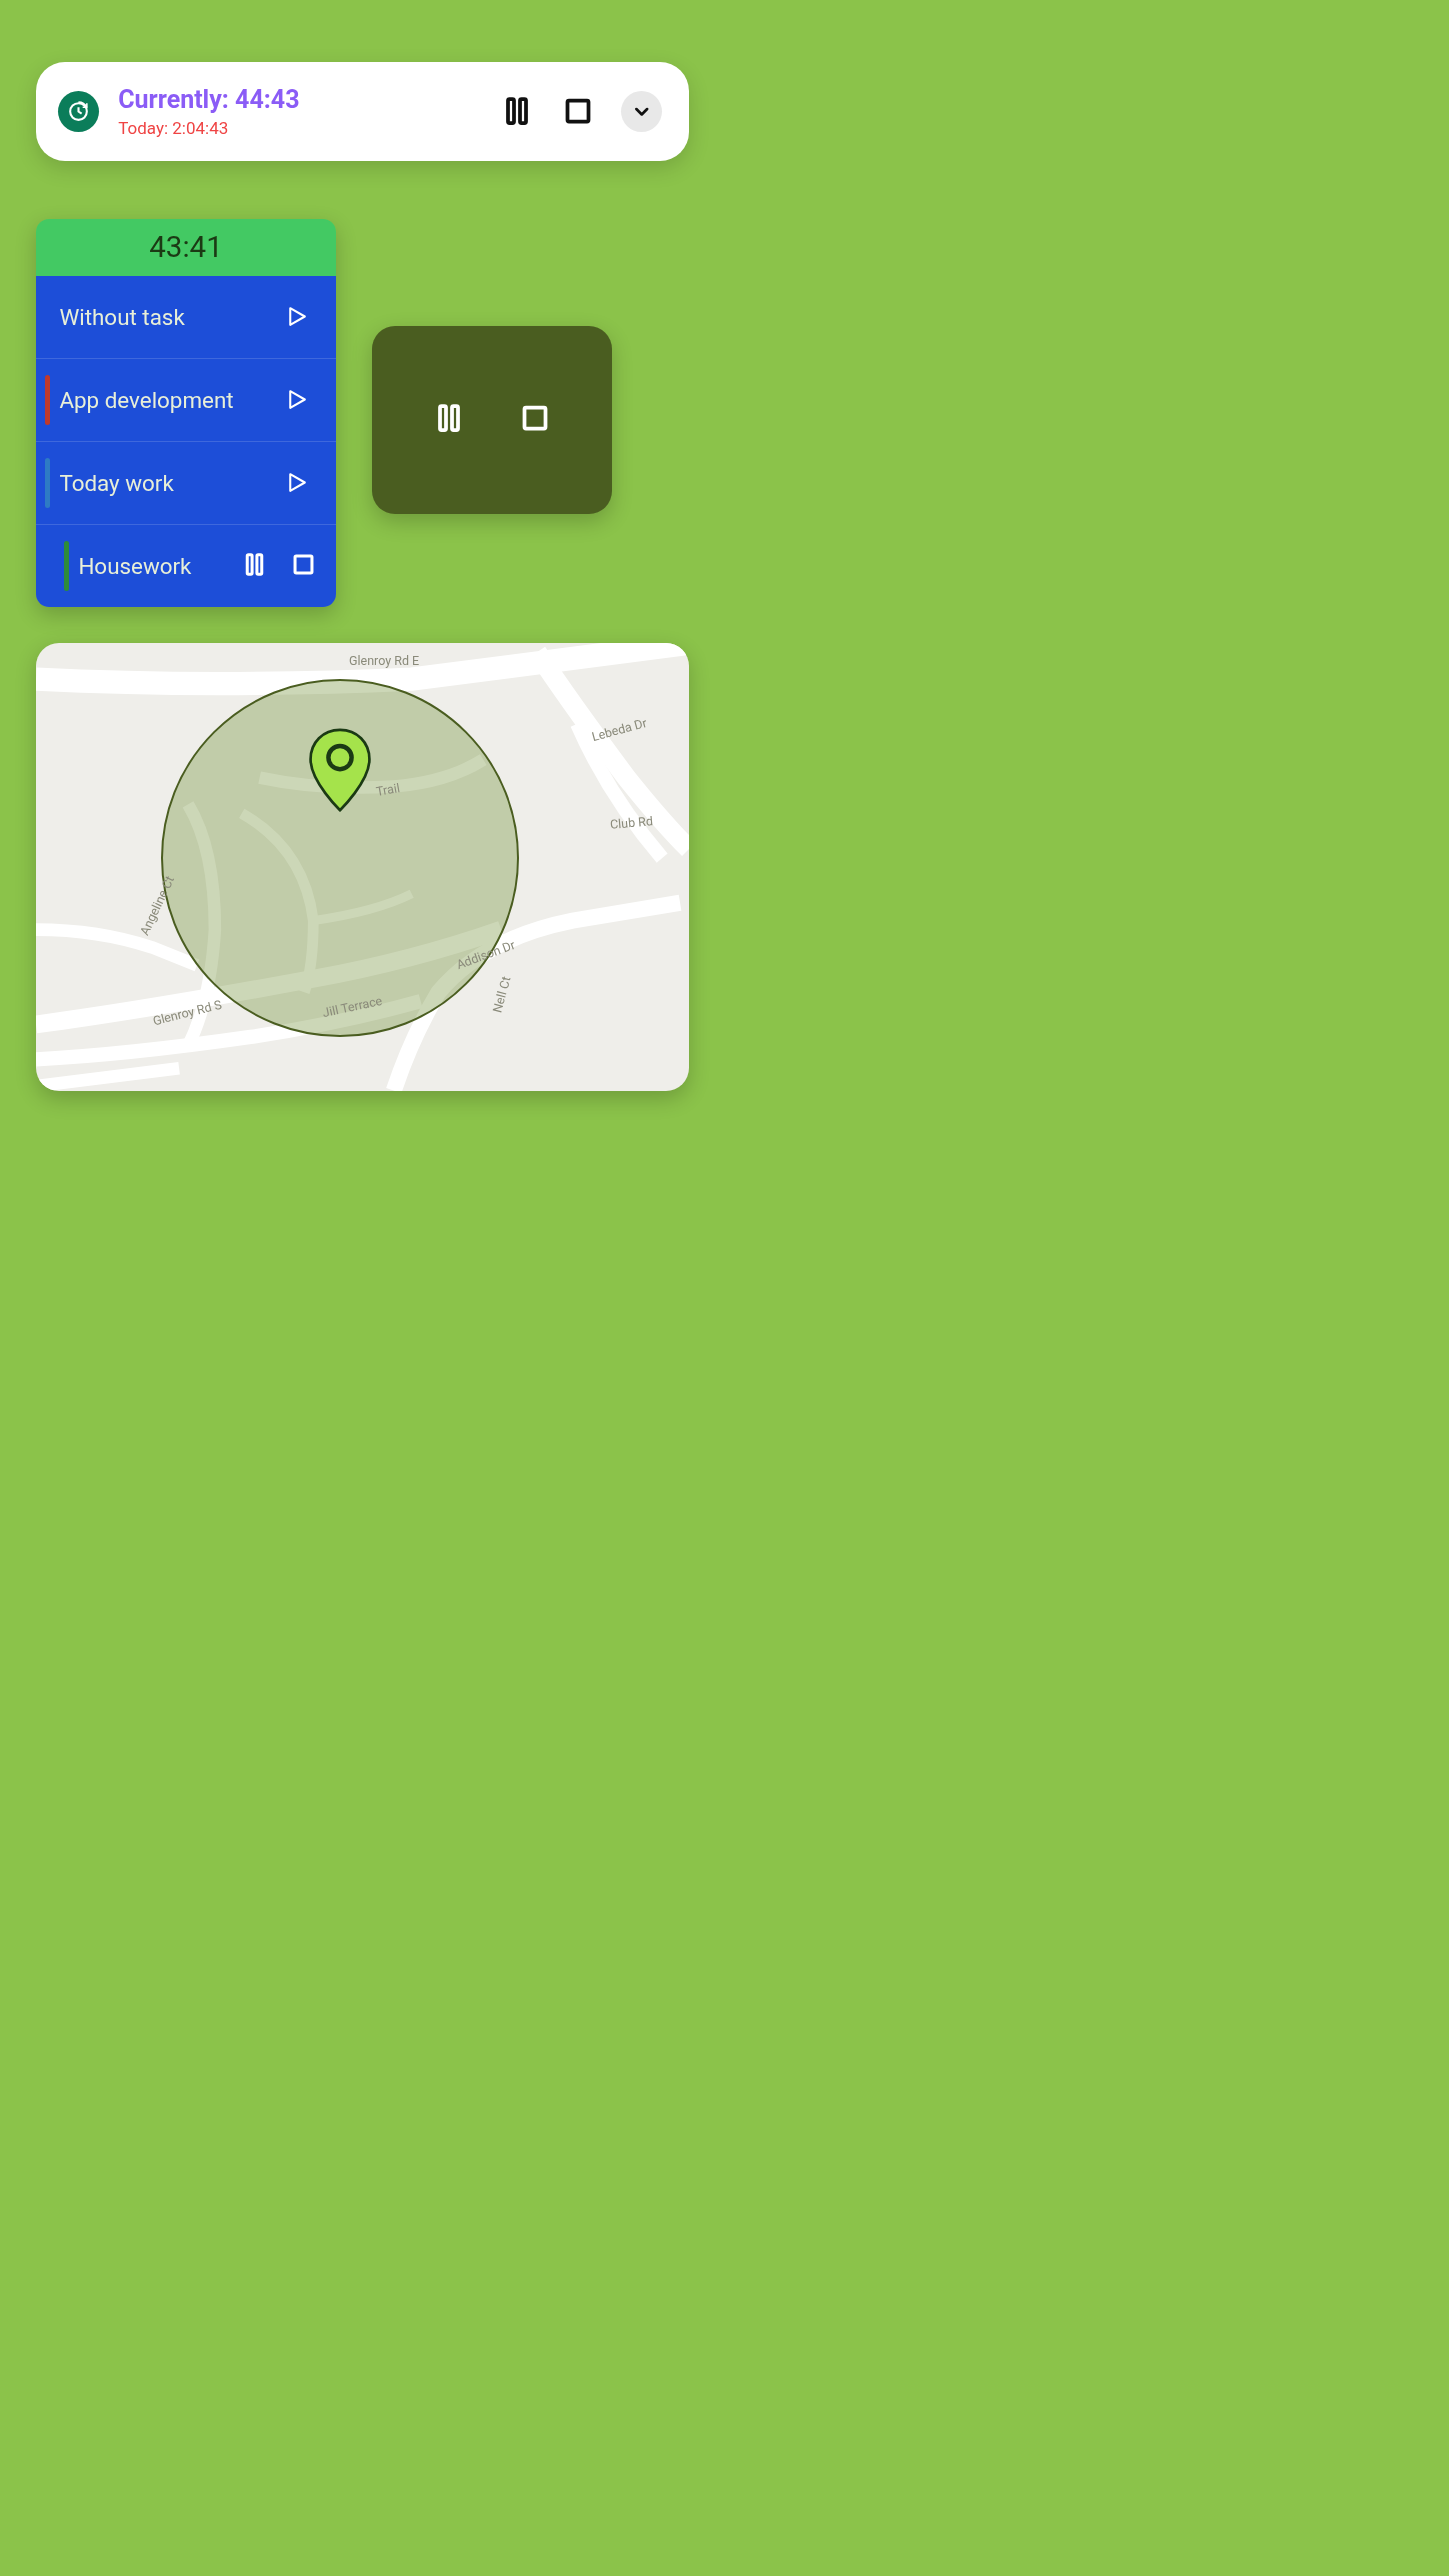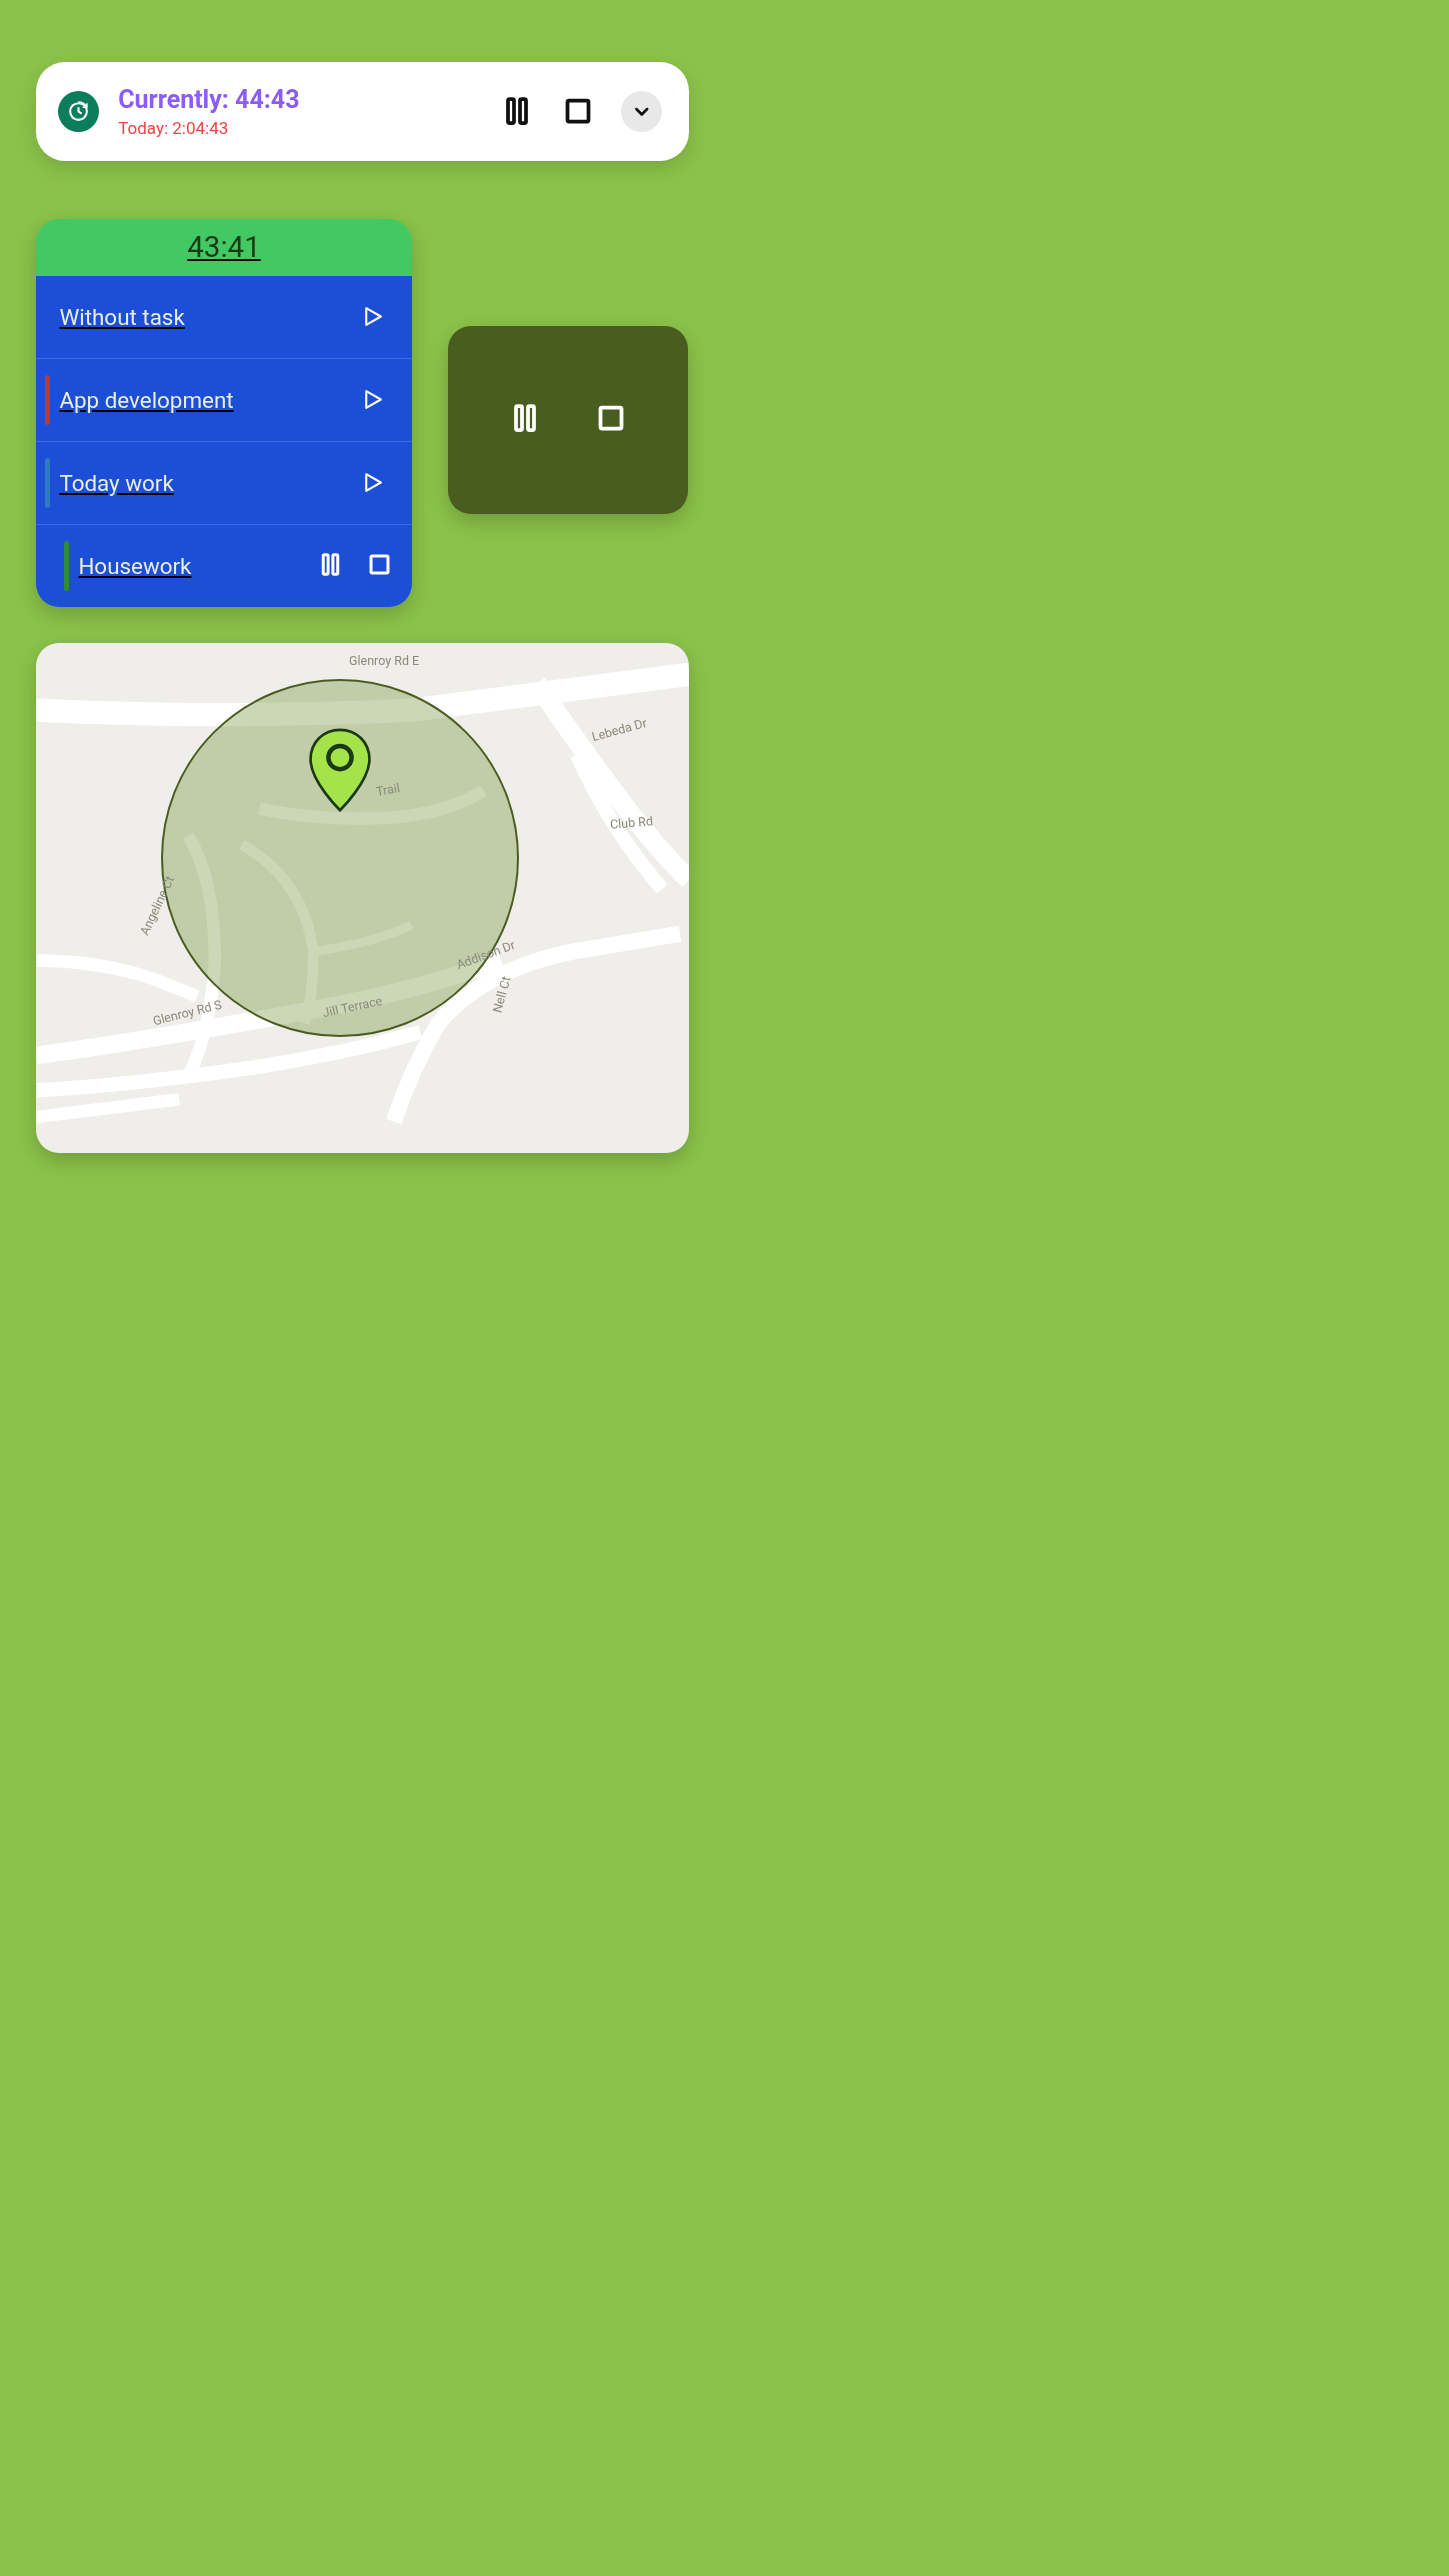--- a/index.html
+++ b/index.html
@@ -88,25 +88,24 @@
       width: 21.5px;
       height: 21.5px;
     }
     .widgets-row {
       margin: 58px 36px 0;
       display: flex;
       align-items: flex-start;
       gap: 36px;
     }
     .task-widget {
-      width: 376px;
-      border-radius: 23px;
+      width: 300px;
+      border-radius: 13px;
       overflow: hidden;
       box-shadow: 0 7.2px 21.5px rgba(0,0,0,0.2);
-      text-decoration: underline;
     }
     .task-widget-header {
       background: #43C963;
       text-align: center;
       padding: 11.6px 0;
       font-size: 29.5px;
       font-weight: 400;
       color: #1B3A14;
     }
     .task-list {
@@ -168,21 +167,21 @@
       align-items: center;
       justify-content: center;
       gap: 50px;
     }
     .mini-widget svg {
       width: 36px;
       height: 36px;
     }
     .map-container {
       margin: 36px 36px 0;
-      height: 510px;
+      height: 448px;
       border-radius: 23px;
       overflow: hidden;
       box-shadow: 0 7.2px 21.5px rgba(0,0,0,0.2);
       background: #EFEEEA;
       position: relative;
     }
     .map-svg {
       position: absolute;
       top: 0;
       left: 0;

